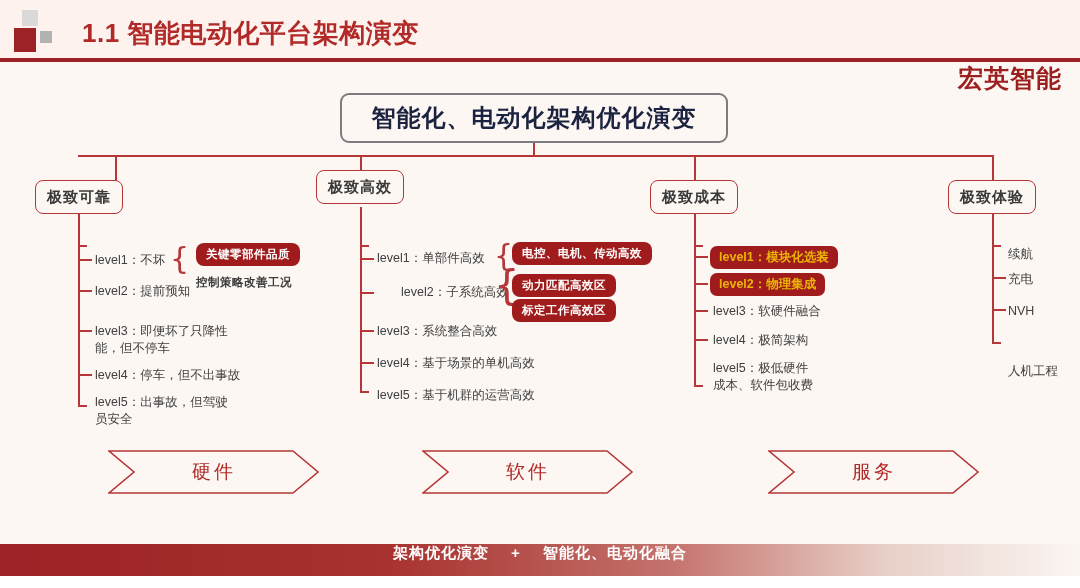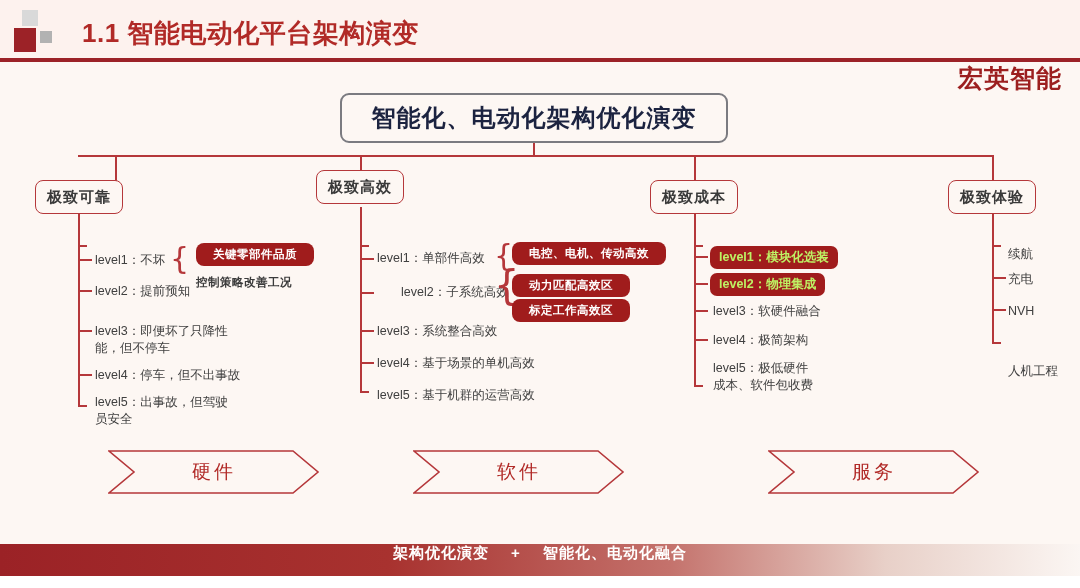--- a/index.html
+++ b/index.html
@@ -104,37 +104,37 @@
   
   .item {
     position: absolute;
     font-size: 12.5px;
     color: #404040;
     line-height: 17px;
     white-space: pre-line;
     z-index: 2;
   }
   .item.pill {
-    color: #bef264;
+    color: #eab308;
     background: #a01c1c;
     border-radius: 7px;
     padding: 3px 9px;
     font-weight: bold;
     font-size: 12.5px;
   }
 
   
   .tag {
     position: absolute;
     background: #a01c1c;
     color: #ffffff;
     font-weight: bold;
     font-size: 11.5px;
     border-radius: 8px;
-    padding: 4px 17px;
+    padding: 4px 10px;
     white-space: nowrap;
     z-index: 2;
     letter-spacing: 0.5px;
   }
   .tag.plain {
     background: transparent;
     color: #3b3b3b;
     font-weight: bold;
     padding: 4px 0;
   }
@@ -148,21 +148,21 @@
     font-family: "DejaVu Sans", sans-serif;
     z-index: 2;
   }
   .brace.tall { font-size: 40px; }
   .chev-outline {
     position: absolute; top: 450px; height: 44px; width: 212px;
     z-index: 2; pointer-events: none;
   }
   .chev-outline svg { display: block; }
   #chev-1, #chev-o-1 { left: 108px; }
-  #chev-2, #chev-o-2 { left: 413px; text-align: center; }
+  #chev-2, #chev-o-2 { left: 422px; text-align: center; }
   #chev-3, #chev-o-3 { left: 768px; }
   .chev-label {
     position: absolute; top: 450px; height: 44px; width: 212px;
     display: flex; align-items: center; justify-content: center;
     font-size: 19px; color: #b12a27; letter-spacing: 3px;
     z-index: 3;
   }
 
   
   #footer {

